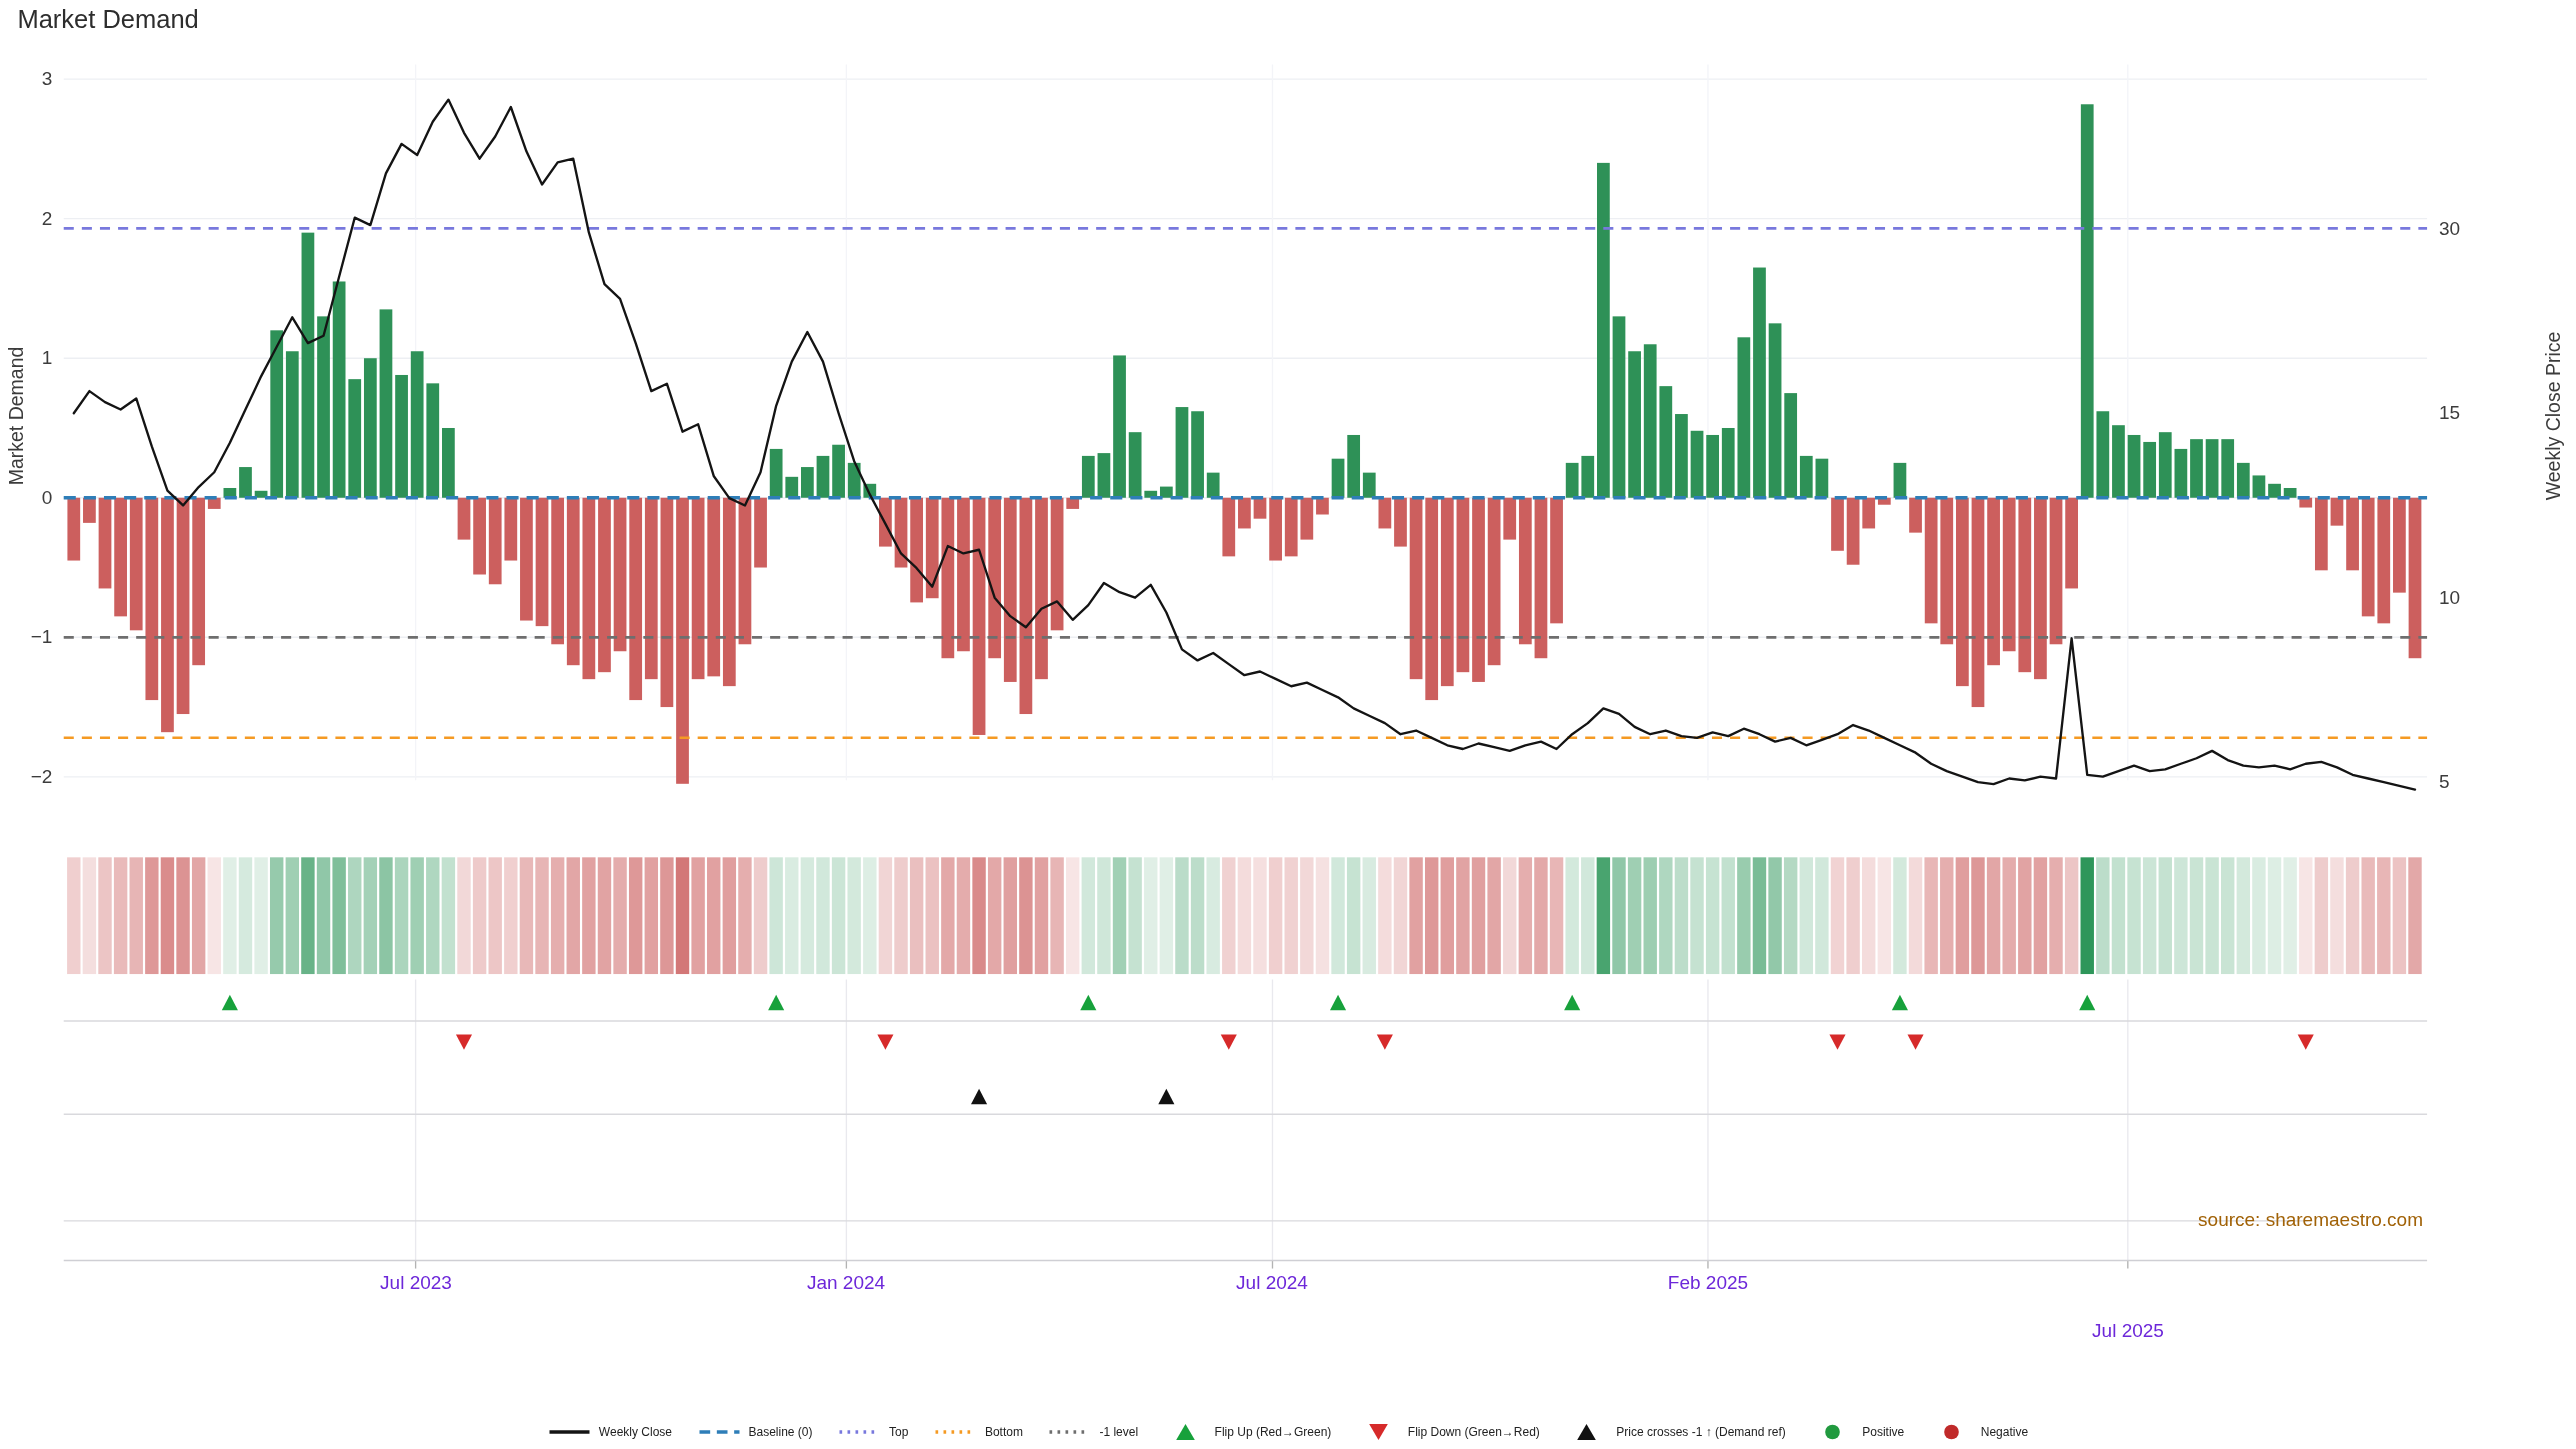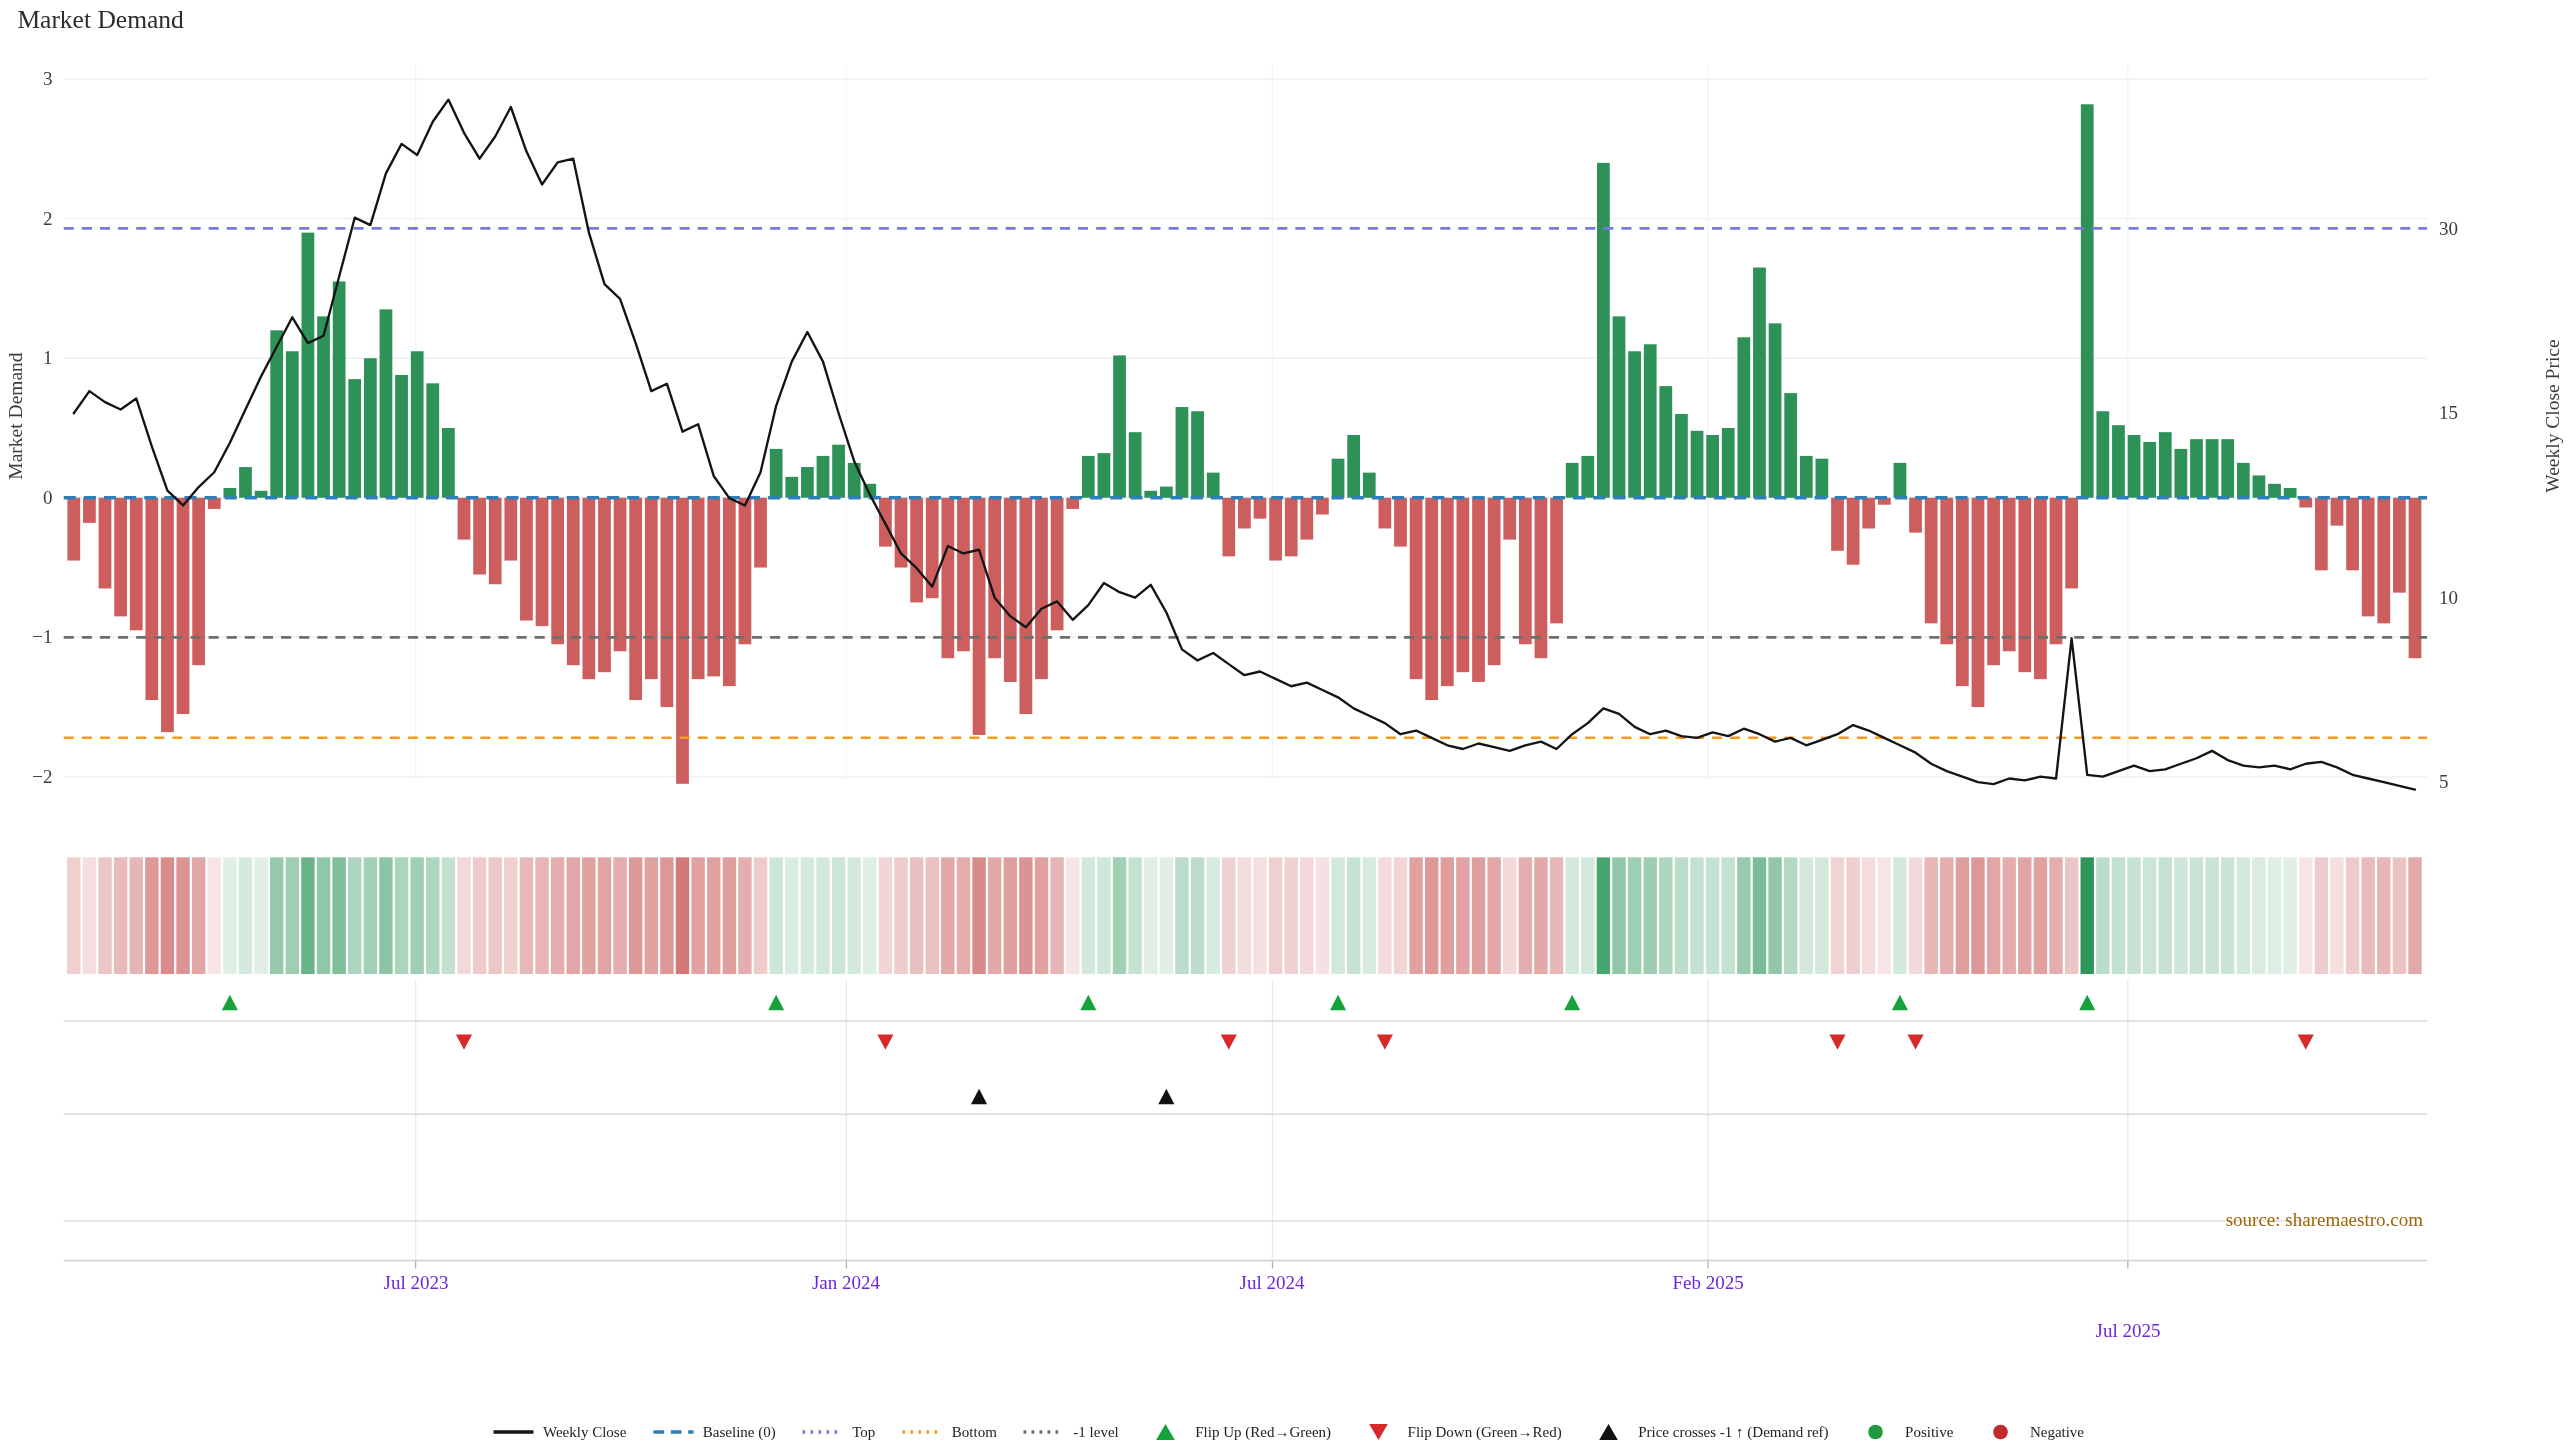--- a/index.html
+++ b/index.html
@@ -1,31 +1,31 @@
 <!DOCTYPE html>
 <html style="font-size:10.7px"><head>
 <meta charset="utf-8">
 <style>
   html,body{margin:0;padding:0;background:#fff;}
   .canvas{position:relative;width:2576px;height:1449px;background:#ffffff;
-          font-family:Liberation Serif, serif;overflow:hidden;}
+          font-family:Liberation Sans, sans-serif;overflow:hidden;}
   .title{position:absolute;left:17.4px;top:5.4px;font-size:25.5px;color:#2d2d2d;}
   .yaxis-title{position:absolute;font-size:19.5px;color:#3c3c3c;white-space:nowrap;}
   .yaxis-title.left{left:16px;top:416px;transform:translate(-50%,-50%) rotate(-90deg);}
   .yaxis-title.right{left:2553px;top:416px;transform:translate(-50%,-50%) rotate(-90deg);}
   svg{position:absolute;left:0;top:0;}
   .ytick{position:absolute;font-size:19px;color:#3c3c3c;transform:translateY(-50%);}
   .ytick.left{width:47px;text-align:right;left:5.4px;}
   .ytick.right{text-align:left;left:2439px;}
   .xtick{position:absolute;font-size:19px;color:#6d28d9;width:161px;text-align:center;
          transform:translateX(-50%);top:1272px;}
   .source{position:absolute;right:153px;top:1209px;font-size:19px;color:#a16207;}
   .legend{position:absolute;left:0;right:0;bottom:6.7px;display:flex;justify-content:center;
           align-items:center;gap:25.5px;}
-  .legend-item{display:flex;align-items:center;gap:8px;font-size:15px;color:#222;cursor:pointer;}
+  .legend-item{display:flex;align-items:center;gap:8px;font-size:12px;color:#222;cursor:pointer;}
   .legend-item svg{position:static;flex:0 0 auto;}
 </style>
 </head>
 <body>
 
 <div class="canvas">
   <div class="title">Market Demand</div>
   <div class="yaxis-title left">Market Demand</div>
   <div class="yaxis-title right">Weekly Close Price</div>
   <svg id="chart" width="2576" height="1449" viewBox="0 0 3840 2160">

